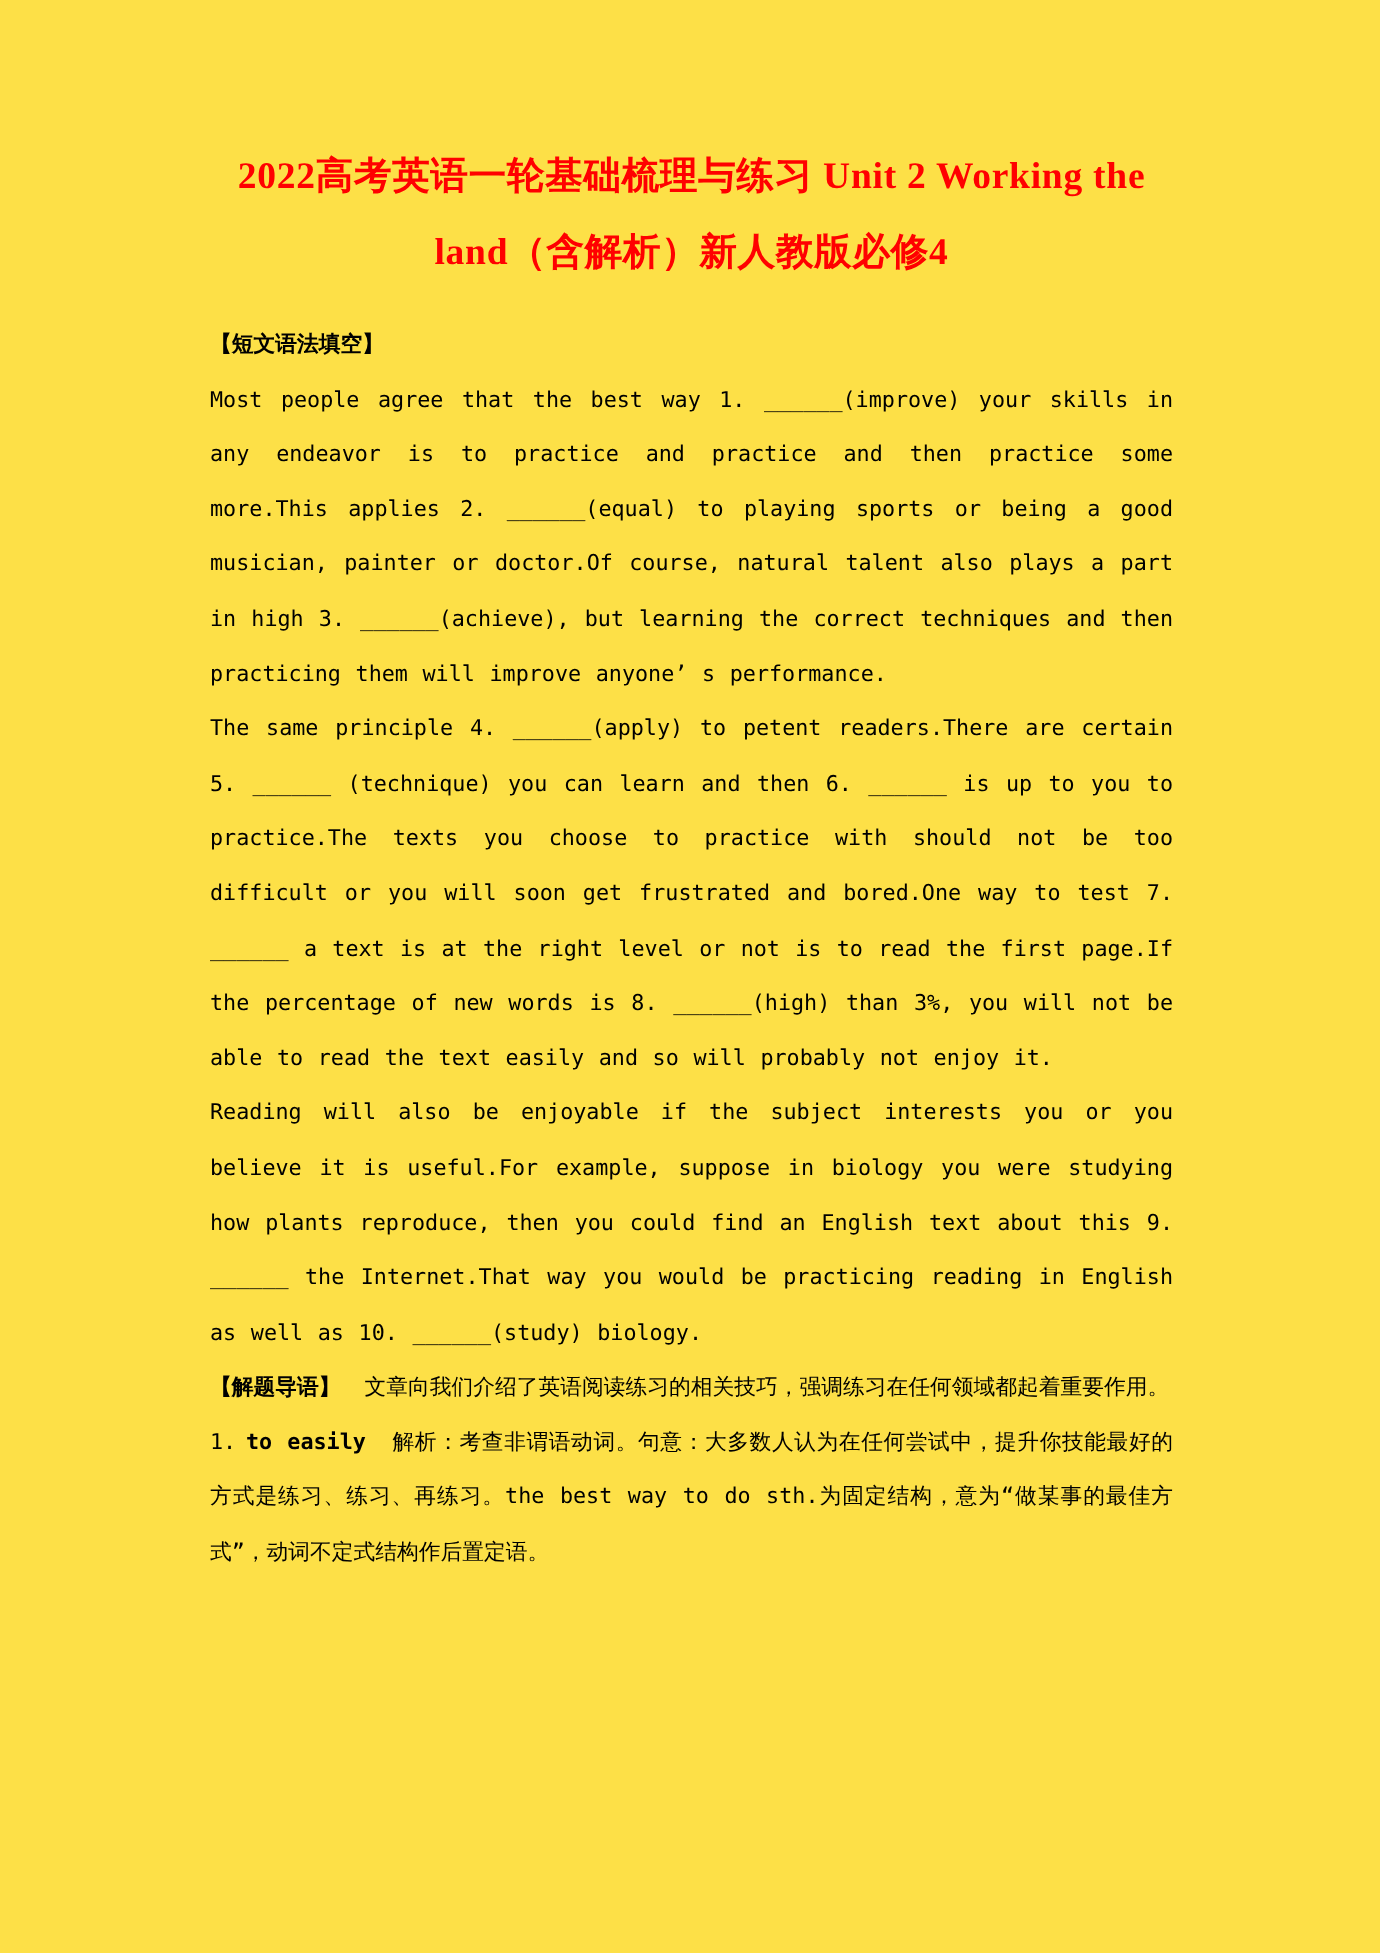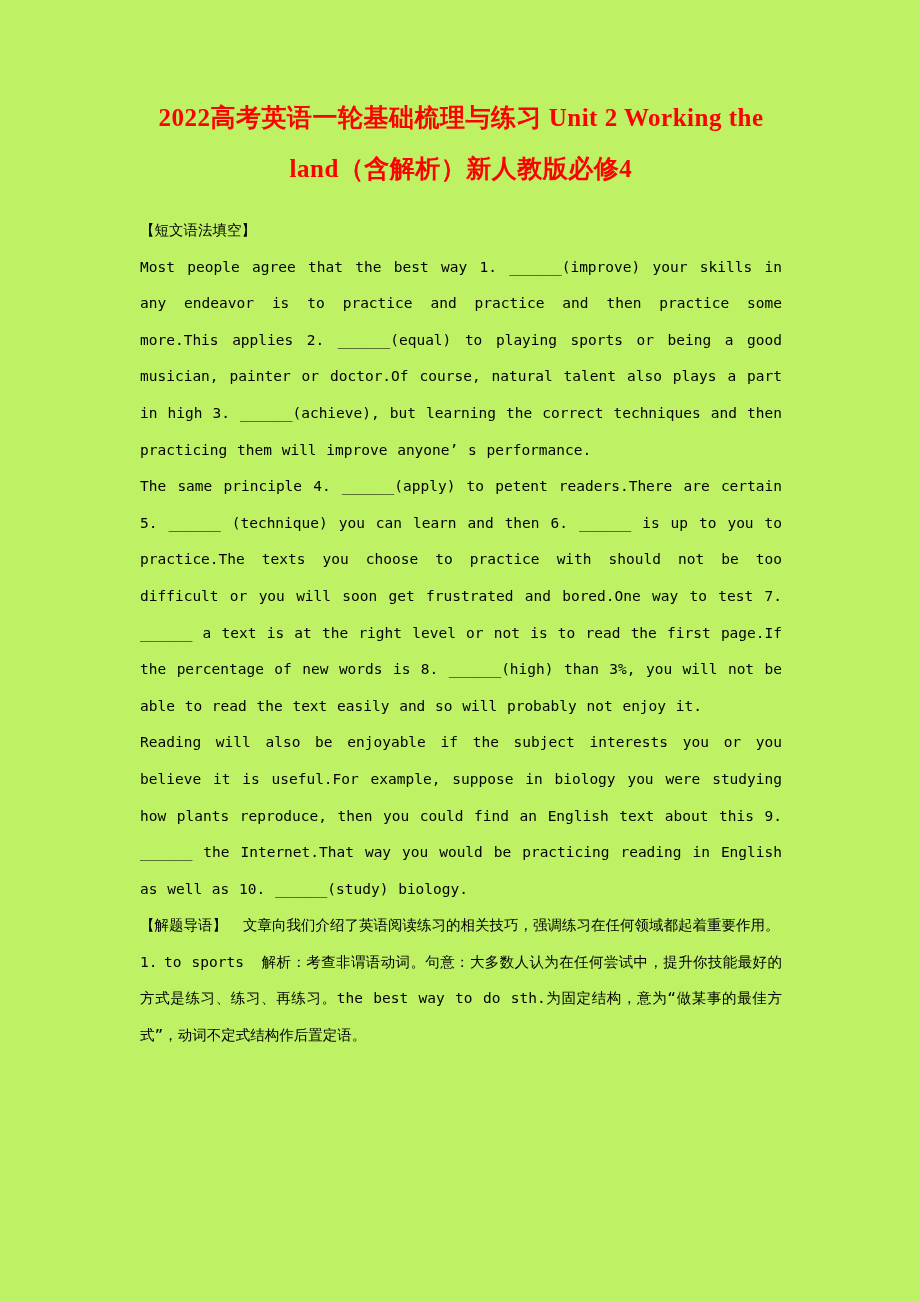--- a/index.html
+++ b/index.html
@@ -5,21 +5,21 @@
   html, body {
     margin: 0;
     padding: 0;
     background: #ffffff;
   }
   .page {
     position: relative;
     width: 920px;
     min-height: 1302px;
     box-sizing: border-box;
-    background: #bef264;
+    background: #fde047;
     padding: 92px 138px 60px 140px;
     color: #000000;
   }
   .title {
     margin: 0 0 18px 0;
     color: #ff0000;
     font-family: "Liberation Serif", serif;
     font-weight: bold;
     font-size: 25px;
     line-height: 51px;
@@ -29,21 +29,21 @@
   .para {
     margin: 0;
     font-family: "DejaVu Sans Mono", "Liberation Mono", monospace;
     font-size: 14.5px;
     line-height: 36.6px;
     text-align: justify;
     text-align-last: left;
     word-spacing: 1px;
   }
   .bold {
-    font-weight: normal;
+    font-weight: bold;
   }
   .answer-word {
     margin-left: 0.45em;
   }
   .expl {
     margin-left: 1.2em;
   }
   .guide-body {
     margin-left: 1.1em;
   }
@@ -58,18 +58,18 @@
   <p class="para bold">【短文语法填空】</p>
 
   <p class="para">Most people agree that the best way 1. ______(improve) your skills in any endeavor is to practice and practice and then practice some more.This applies 2. ______(equal) to playing sports or being a good musician, painter or doctor.Of course, natural talent also plays a part in high 3. ______(achieve), but learning the correct techniques and then practicing them will improve anyone’ s performance.</p>
 
   <p class="para">The same principle 4. ______(apply) to petent readers.There are certain 5. ______ (technique) you can learn and then 6. ______ is up to you to practice.The texts you choose to practice with should not be too difficult or you will soon get frustrated and bored.One way to test 7. ______ a text is at the right level or not is to read the first page.If the percentage of new words is 8. ______(high) than 3%, you will not be able to read the text easily and so will probably not enjoy it.</p>
 
   <p class="para">Reading will also be enjoyable if the subject interests you or you believe it is useful.For example, suppose in biology you were studying how plants reproduce, then you could find an English text about this 9. ______ the Internet.That way you would be practicing reading in English as well as 10. ______(study) biology.</p>
 
   <p class="para"><span class="bold">【解题导语】</span><span class="guide-body">文章向我们介绍了英语阅读练习的相关技巧，强调练习在任何领域都起着重要作用。</span></p>
 
-  <p class="para"><span>1.</span><span class="bold answer-word">to sports</span><span class="expl">解析：考查非谓语动词。句意：大多数人认为在任何尝试中，提升你技能最好的方式是练习、练习、再练习。the best way to do sth.为固定结构，意为“做某事的最佳方式”，动词不定式结构作后置定语。</span></p>
+  <p class="para"><span>1.</span><span class="bold answer-word">to easily</span><span class="expl">解析：考查非谓语动词。句意：大多数人认为在任何尝试中，提升你技能最好的方式是练习、练习、再练习。the best way to do sth.为固定结构，意为“做某事的最佳方式”，动词不定式结构作后置定语。</span></p>
 
 
 
 
 </div>
 
 </body></html>

